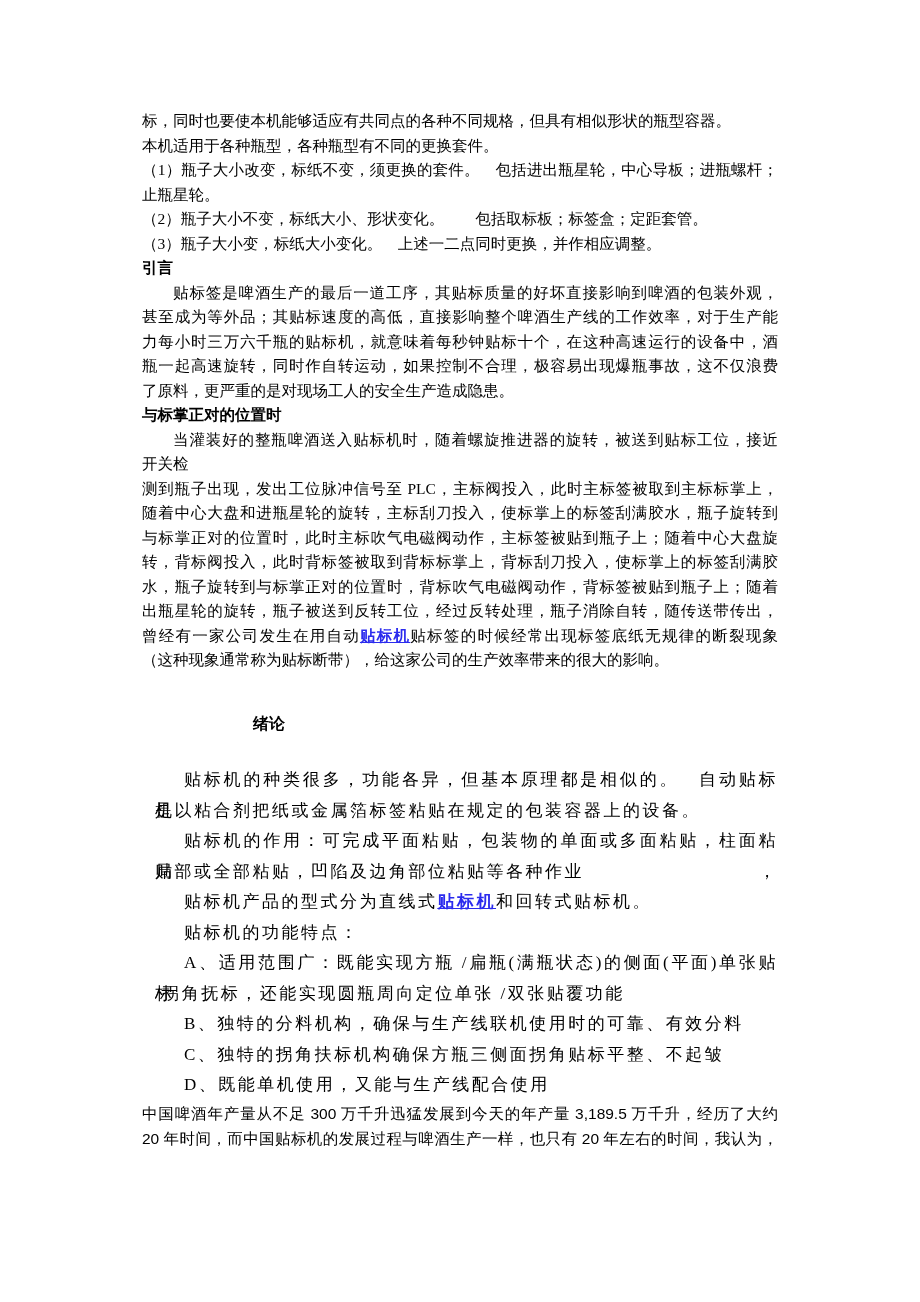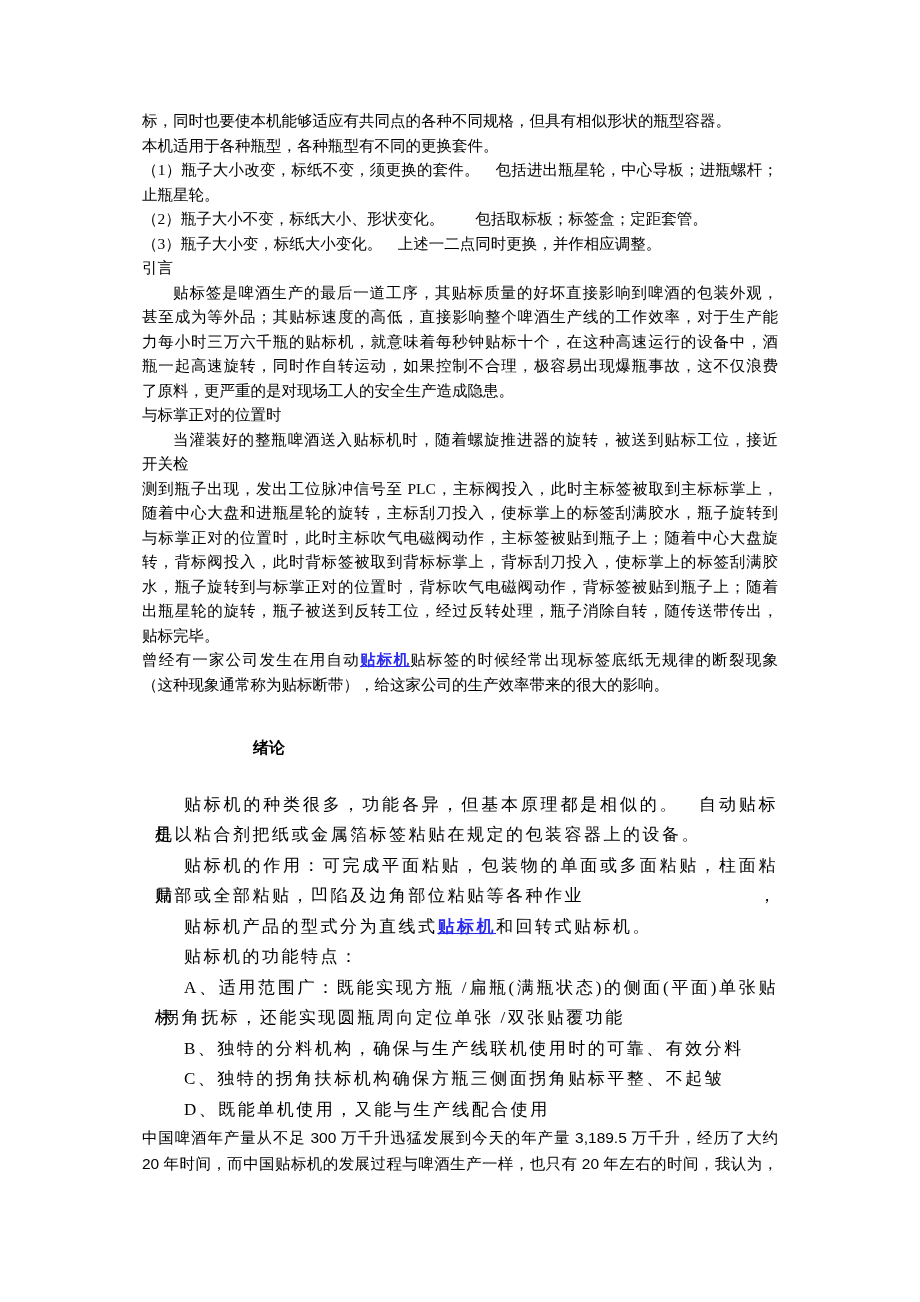--- a/index.html
+++ b/index.html
@@ -7,21 +7,21 @@
     width: 920px; height: 1302px; position: relative; overflow: hidden;
     font-family: "Liberation Serif", serif; color: #000000;
   }
   .doc {
     position: absolute; top: 0; left: 0; width: 899px; height: 1302px;
     padding: 109px 142px 0 142px; box-sizing: border-box;
   }
   .sec { width: 636px; }
   .ln { white-space: pre-wrap; }
   .j { text-align: justify; text-align-last: justify; }
-  .b { font-weight: normal; }
+  .b { font-weight: bold; }
   
   .s1 .ln { font-size: 15.5px; line-height: 24.5px; height: 24.5px; }
   .s1 .ind { text-indent: 31px; }
   
   .h { margin-top: 34px; }
   .h .ln { font-size: 16px; font-weight: bold; line-height: 34px; height: 34px; padding-left: 111px; }
   
   .s2 { margin-top: 24.5px; }
   .s2 .ln { font-size: 17px; letter-spacing: 2.5px; line-height: 30.5px; height: 30.5px; margin-left: 13px; }
   .s2 .ind { text-indent: 29px; }
@@ -50,21 +50,20 @@
         <div class="ln"><span>了原料，更严重的是对现场工人的安全生产造成隐患。</span></div>
         <div class="ln b"><span>与标掌正对的位置时</span></div>
         <div class="ln j ind"><span>当灌装好的整瓶啤酒送入贴标机时，随着螺旋推进器的旋转，被送到贴标工位，接近</span></div>
         <div class="ln"><span>开关检</span></div>
         <div class="ln j"><span>测到瓶子出现，发出工位脉冲信号至 PLC，主标阀投入，此时主标签被取到主标标掌上，</span></div>
         <div class="ln j"><span>随着中心大盘和进瓶星轮的旋转，主标刮刀投入，使标掌上的标签刮满胶水，瓶子旋转到</span></div>
         <div class="ln j"><span>与标掌正对的位置时，此时主标吹气电磁阀动作，主标签被贴到瓶子上；随着中心大盘旋</span></div>
         <div class="ln j"><span>转，背标阀投入，此时背标签被取到背标标掌上，背标刮刀投入，使标掌上的标签刮满胶</span></div>
         <div class="ln j"><span>水，瓶子旋转到与标掌正对的位置时，背标吹气电磁阀动作，背标签被贴到瓶子上；随着</span></div>
         <div class="ln j"><span>出瓶星轮的旋转，瓶子被送到反转工位，经过反转处理，瓶子消除自转，随传送带传出，</span></div>
-        <div class="ln"><span>贴标完毕。</span></div>
         <div class="ln j"><span>曾经有一家公司发生在用自动</span><a class="lnk">贴标机</a><span>贴标签的时候经常出现标签底纸无规律的断裂现象</span></div>
         <div class="ln"><span>（这种现象通常称为贴标断带），给这家公司的生产效率带来的很大的影响。</span></div>
       </div>
       <div class="sec h">
         <div class="ln"><span>绪论</span></div>
       </div>
       <div class="sec s2">
         <div class="ln j ind"><span>贴标机的种类很多，功能各异，但基本原理都是相似的。　自动贴标机</span></div>
         <div class="ln"><span>是以粘合剂把纸或金属箔标签粘贴在规定的包装容器上的设备。</span></div>
         <div class="ln j ind"><span>贴标机的作用：可完成平面粘贴，包装物的单面或多面粘贴，柱面粘贴，</span></div>

